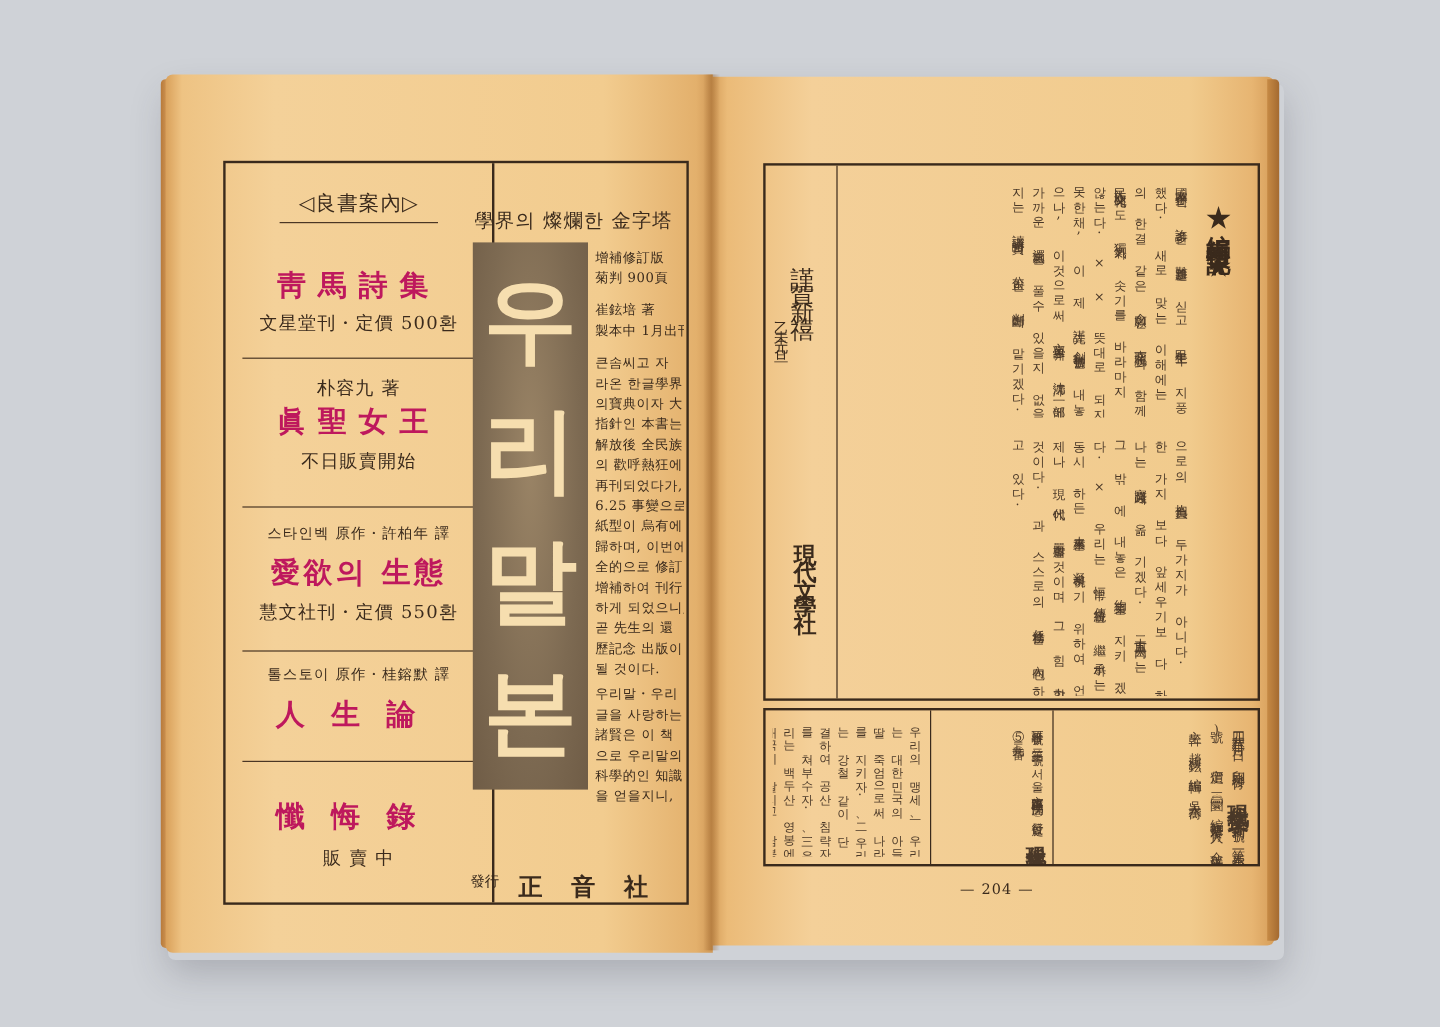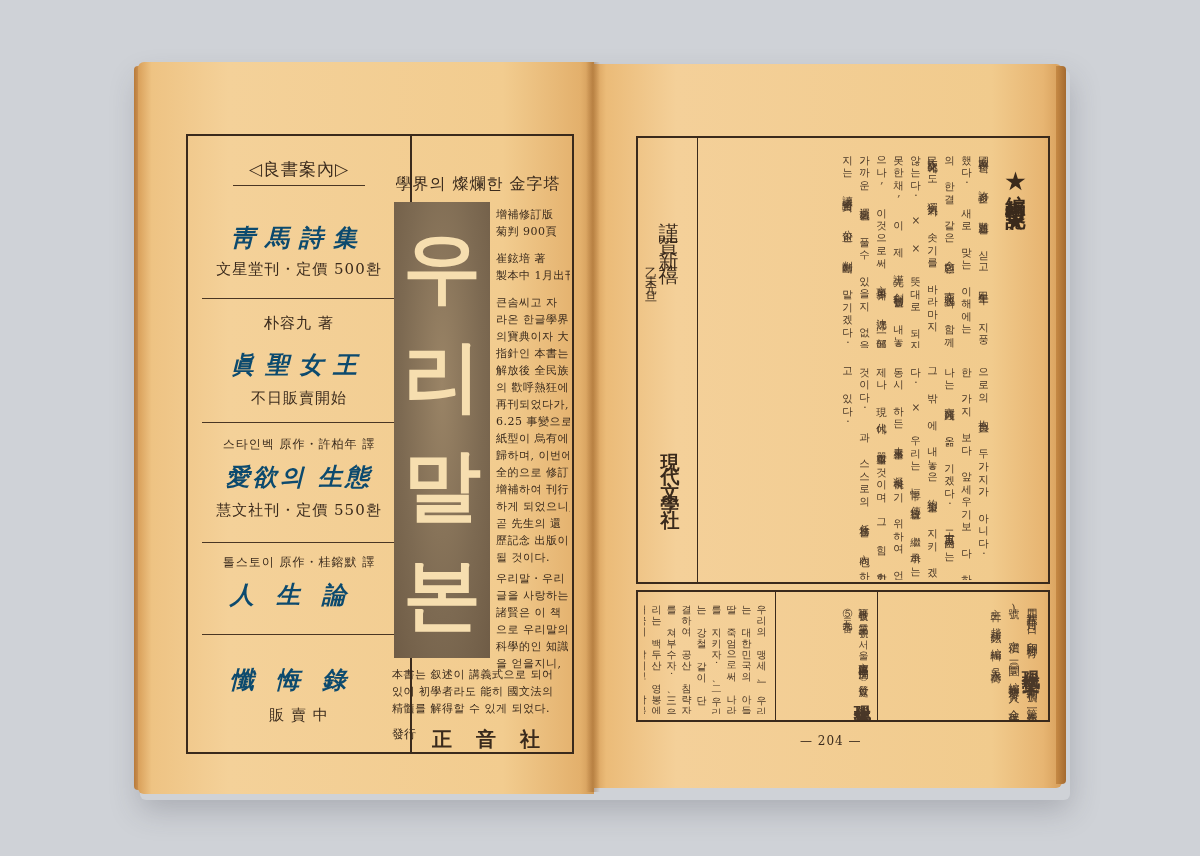--- a/index.html
+++ b/index.html
@@ -50,21 +50,21 @@
     border: 2px solid #3a2a1c;
   }
   .col-ads {
     position: absolute; left: 0; top: 0; width: 224px; height: 100%;
     border-right: 2px solid #3a2a1c;
   }
   .ad-block { position: absolute; left: 12px; right: 12px; text-align: center; }
   .ad-divider { position: absolute; left: 14px; right: 14px; height: 0; border-top: 1.5px solid #4a3624; }
   .ad-header { font-size: 17px; letter-spacing: 1px; }
   .ad-header-line { display: block; margin: 4px auto 0; width: 132px; border-top: 1.5px solid #4a3624; }
-  .ad-title { font-size: 24px; font-weight: bold; letter-spacing: 10px; color: #0c4a6e; font-style: italic; }
+  .ad-title { font-size: 24px; font-weight: bold; letter-spacing: 10px; color: #be185d; }
   .ad-sub { font-size: 15px; letter-spacing: 1px; }
   .ad-small { font-size: 12px; letter-spacing: 1px; }
 
   .col-grammar { position: absolute; left: 196px; top: 0; width: 188px; height: 100%; }
   .g-title1 { position: absolute; left: 0; right: 0; top: 10px; text-align: center; font-size: 18px; font-weight: bold; letter-spacing: 1px; }
   .g-title2 { position: absolute; left: 0; right: 0; top: 38px; text-align: center; font-size: 16px; letter-spacing: 1px; }
   .g-banner {
     position: absolute; left: 10px; top: 66px; width: 96px; height: 456px;
     background: radial-gradient(ellipse at 50% 40%, #9a8466 0%, #7d6a52 60%, #6f5c46 100%);
     display: flex; flex-direction: column; align-items: center; justify-content: space-around;
@@ -138,21 +138,21 @@
     </div>
 
     <div class="ad-block" style="top:86px;">
       <div class="ad-title">靑馬詩集</div>
       <div class="ad-sub" style="margin-top:6px;">文星堂刊・定價 500환</div>
     </div>
     <div class="ad-divider" style="top:162px;"></div>
 
     <div class="ad-block" style="top:178px;">
       <div class="ad-sub">朴容九 著</div>
-      <div class="ad-title" style="margin-top:16px;">眞聖女王</div>
+      <div class="ad-title" style="margin-top:2px;">眞聖女王</div>
       <div class="ad-sub" style="margin-top:8px;">不日販賣開始</div>
     </div>
     <div class="ad-divider" style="top:286px;"></div>
 
     <div class="ad-block" style="top:300px;">
       <div class="ad-small">스타인벡 原作・許柏年 譯</div>
       <div class="ad-title" style="margin-top:8px;letter-spacing:3px;">愛欲의 生態</div>
       <div class="ad-sub" style="margin-top:8px;">慧文社刊・定價 550환</div>
     </div>
     <div class="ad-divider" style="top:406px;"></div>
@@ -201,21 +201,20 @@
       <p>歷記念 出版이</p>
       <p>될 것이다.</p>
       <div class="gap" style="height:4px"></div>
       <p>우리말・우리</p>
       <p>글을 사랑하는</p>
       <p>諸賢은 이 책</p>
       <p>으로 우리말의</p>
       <p>科學的인 知識</p>
       <p>을 얻을지니,</p>
     </div>
-    <div class="g-bottom">本書는 叙述이 講義式으로 되어 있어 初學者라도 能히 國文法의 精髓를 解得할 수 있게 되었다.</div>
     <div class="g-pub">
       <span class="lbl">發行</span>
       <span class="nm">正音社</span>
     </div>
   </div>
 </div>
 
 <div class="frame-right">
   <div class="greet-col">
     <div class="vert greet-main">謹賀新禧</div>

